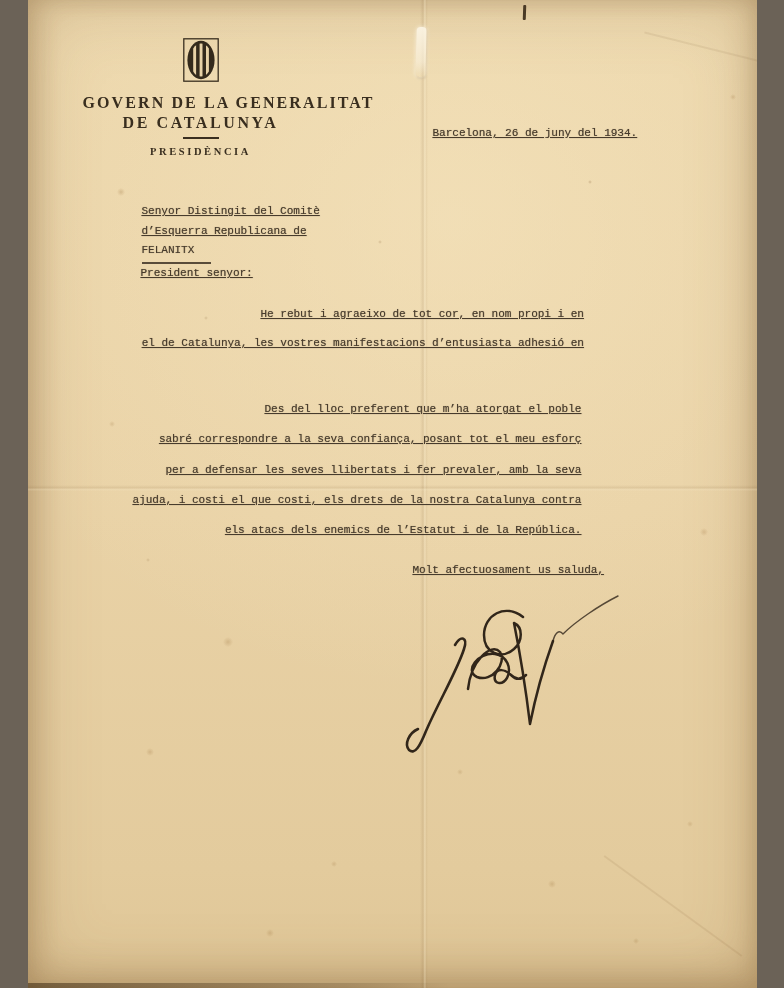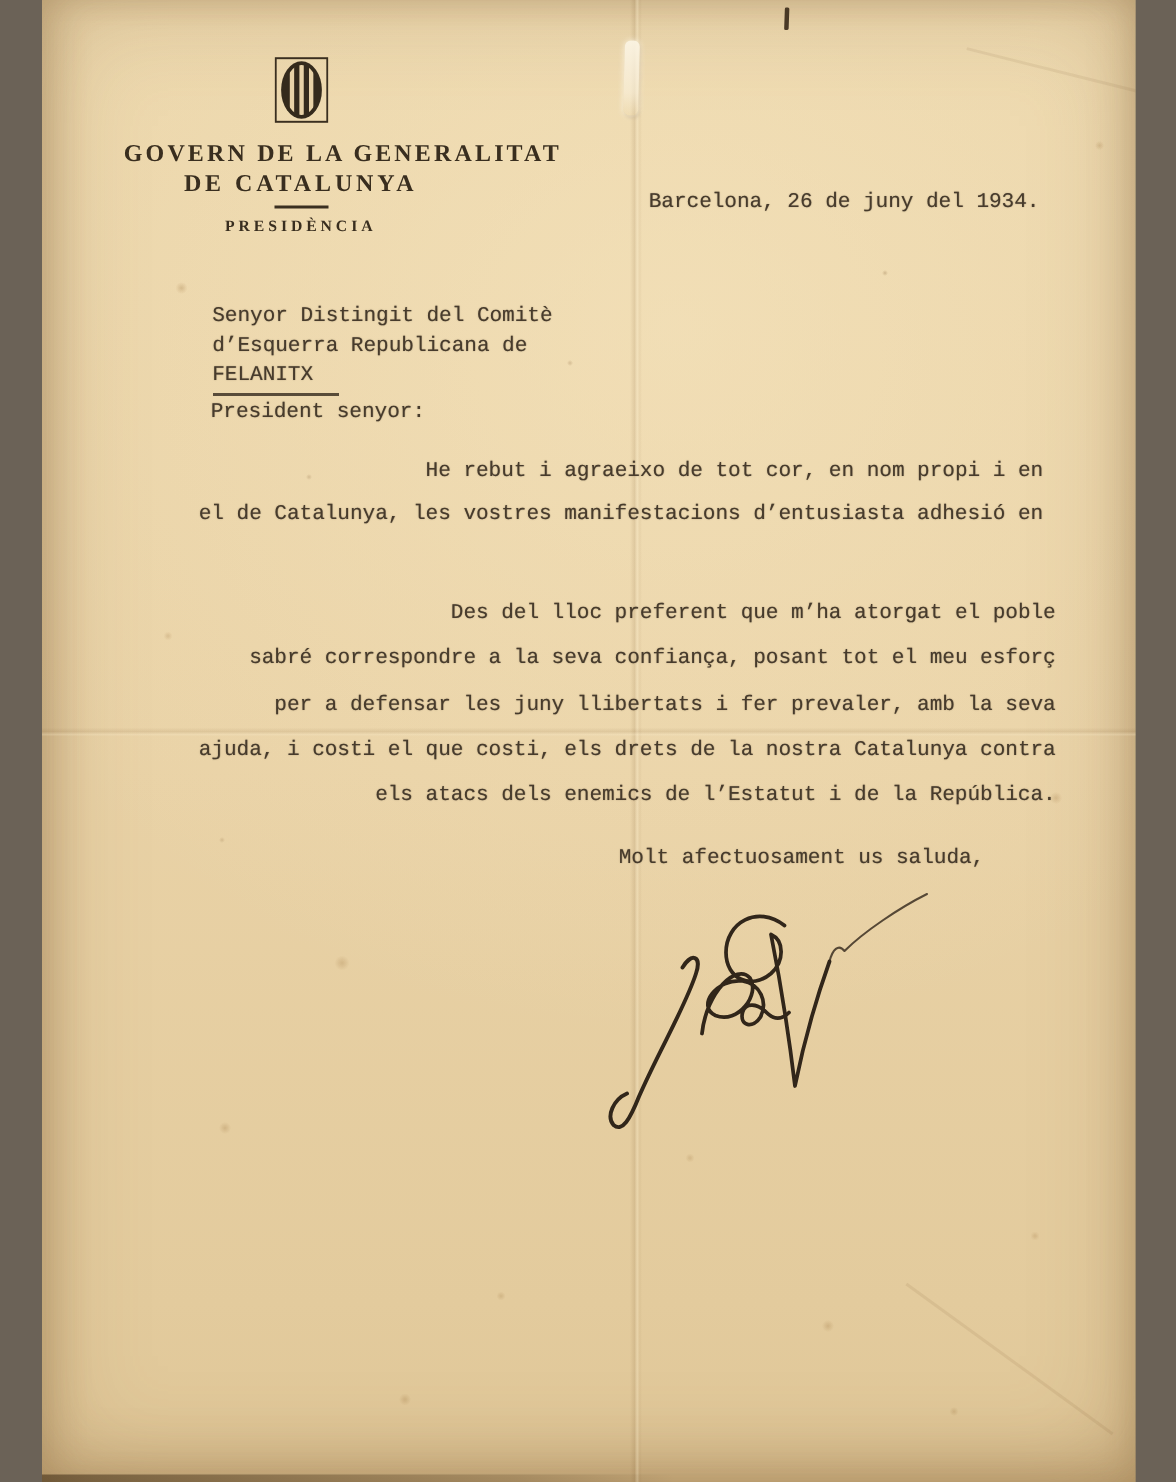--- a/index.html
+++ b/index.html
@@ -83,23 +83,24 @@
   }
   .emblem{display:block;margin:0 auto 12px auto;}
   .org1{font-size:16px;letter-spacing:2.1px;font-weight:600;white-space:nowrap;}
   .org2{font-size:16px;letter-spacing:2.6px;font-weight:600;margin-top:2px;}
   .lh-rule{width:36px;height:2px;background:#3a2f20;margin:5px auto 0 auto;}
   .dept{font-size:10.5px;letter-spacing:2.6px;font-weight:600;margin-top:7px;}
 
   
   .typed{
     color:#473b2c;
-    font-size:14px;
+    font-size:11px;
     text-shadow:0 0 1px rgba(64,52,38,0.38), 0.3px 0.3px 0 rgba(64,52,38,0.25);
     white-space:nowrap;
+    text-decoration:underline;
   }
   .dateline{position:absolute;left:405px;top:127px;}
   .recipient{position:absolute;left:114px;top:202px;line-height:19.5px;}
   .city-underlined{
     display:inline-block;
     border-bottom:2px solid rgba(62,50,36,0.85);
     padding-right:17px;padding-bottom:1px;
   }
   .salutation{position:absolute;left:113px;top:267px;}
   .para{position:absolute;left:105px;text-align:right;}
@@ -155,21 +156,21 @@
   <div class="typed salutation">President senyor:</div>
 
   <div class="typed para p1">
     <div class="indent">He rebut i agraeixo de tot cor, en nom propi i en</div>
     <div>el de Catalunya, les vostres manifestacions d’entusiasta adhesió en</div>
   </div>
 
   <div class="typed para p2">
     <div class="indent">Des del lloc preferent que m’ha atorgat el poble</div>
     <div>sabré correspondre a la seva confiança, posant tot el meu esforç</div>
-    <div>per a defensar les juny llibertats i fer prevaler, amb la seva</div>
+    <div>per a defensar les seves llibertats i fer prevaler, amb la seva</div>
     <div>ajuda, i costi el que costi, els drets de la nostra Catalunya contra</div>
     <div>els atacs dels enemics de l’Estatut i de la República.</div>
   </div>
 
   <div class="typed closing">Molt afectuosament us saluda,</div>
 
   <svg class="signature" width="290" height="195" viewBox="0 0 290 195" fill="none" stroke="#31261a" stroke-linecap="round" stroke-linejoin="round">
 
     <path stroke-width="2.6" d="M 82 62
       C 88 52 95 54 91 66

